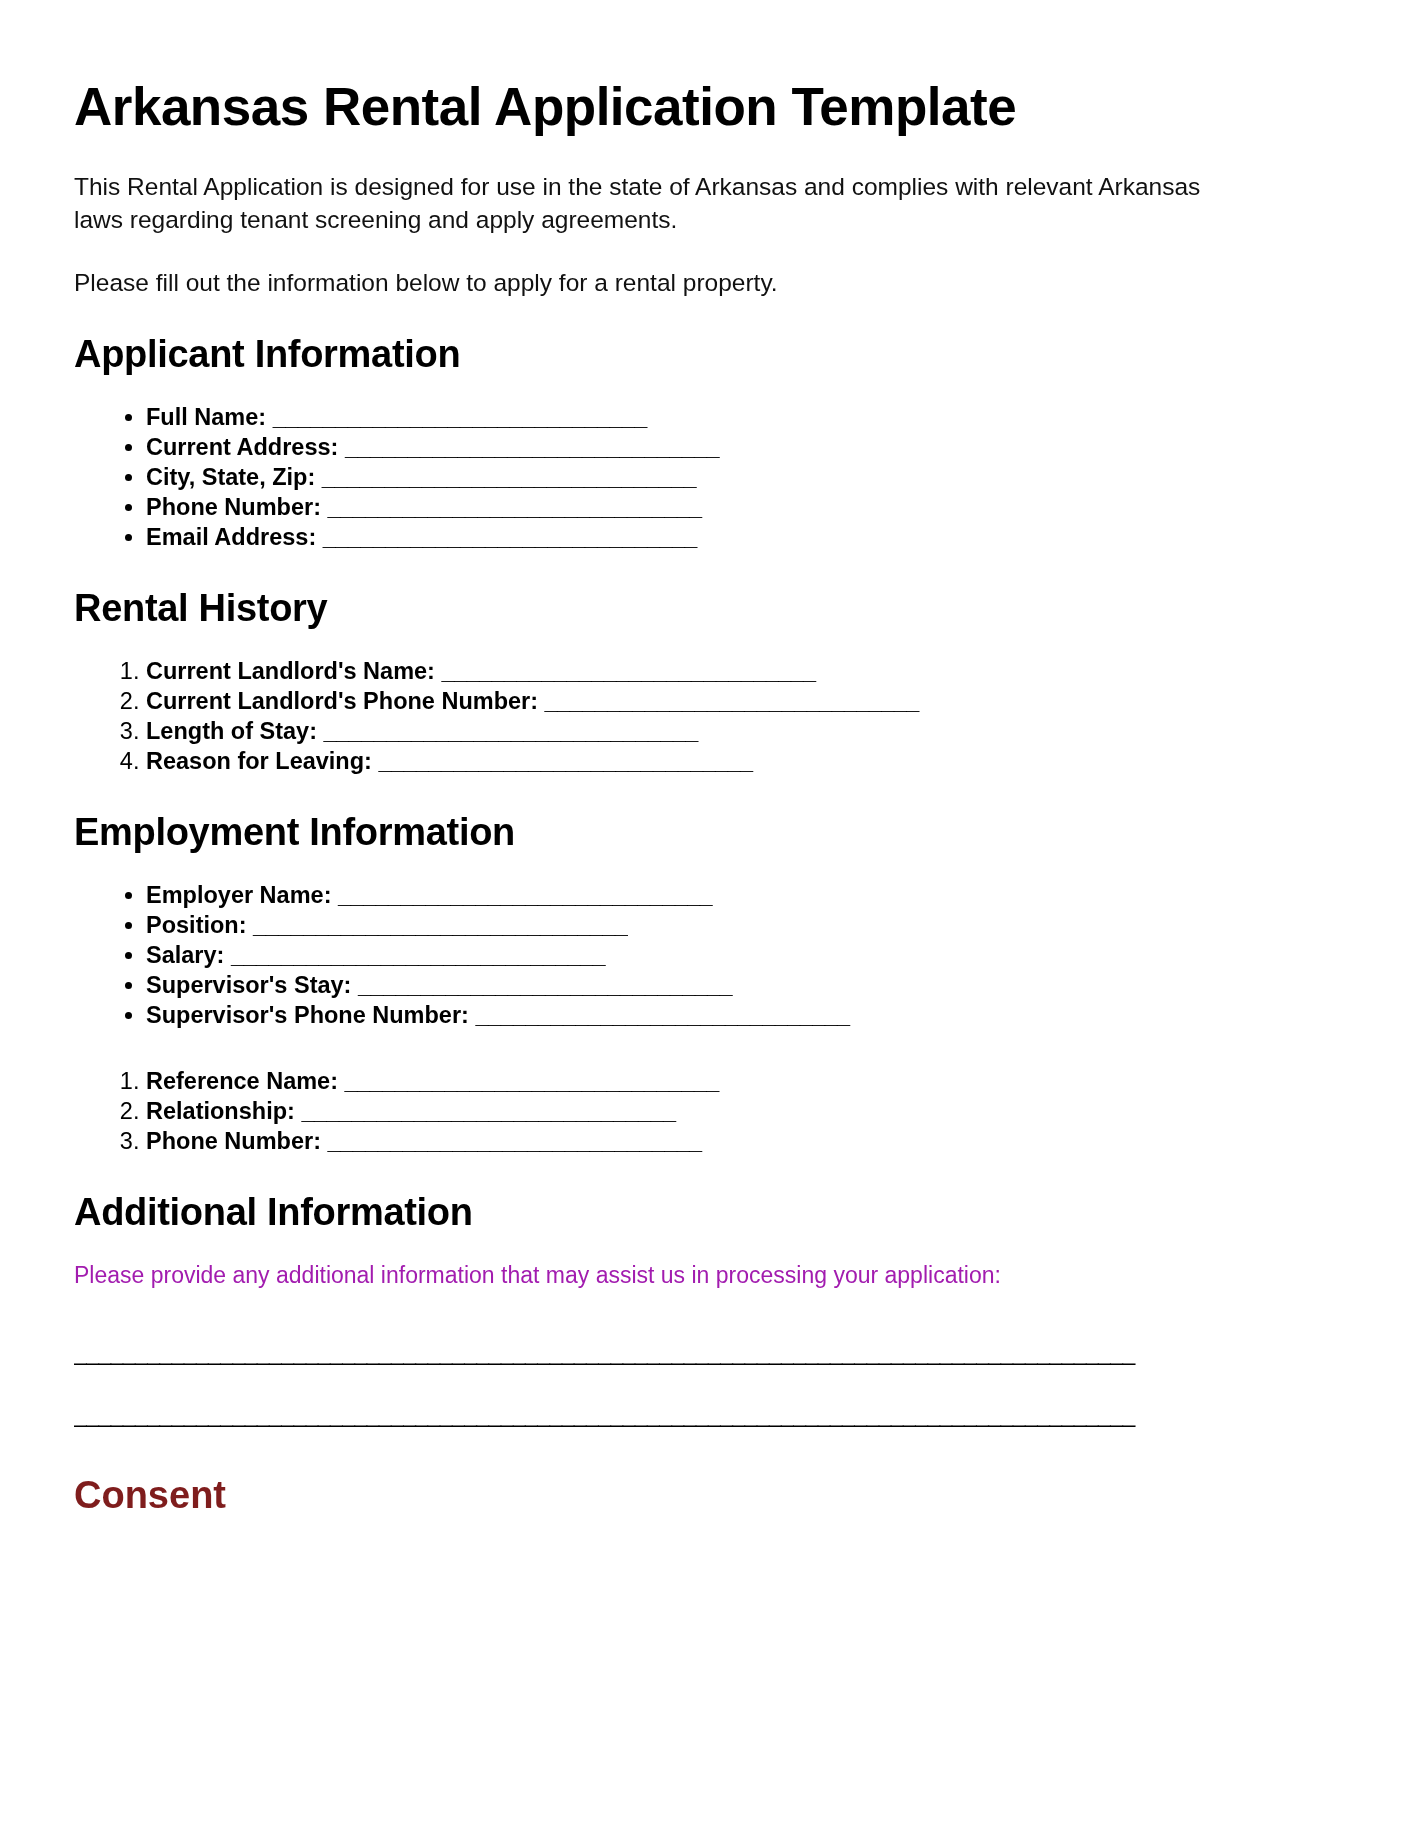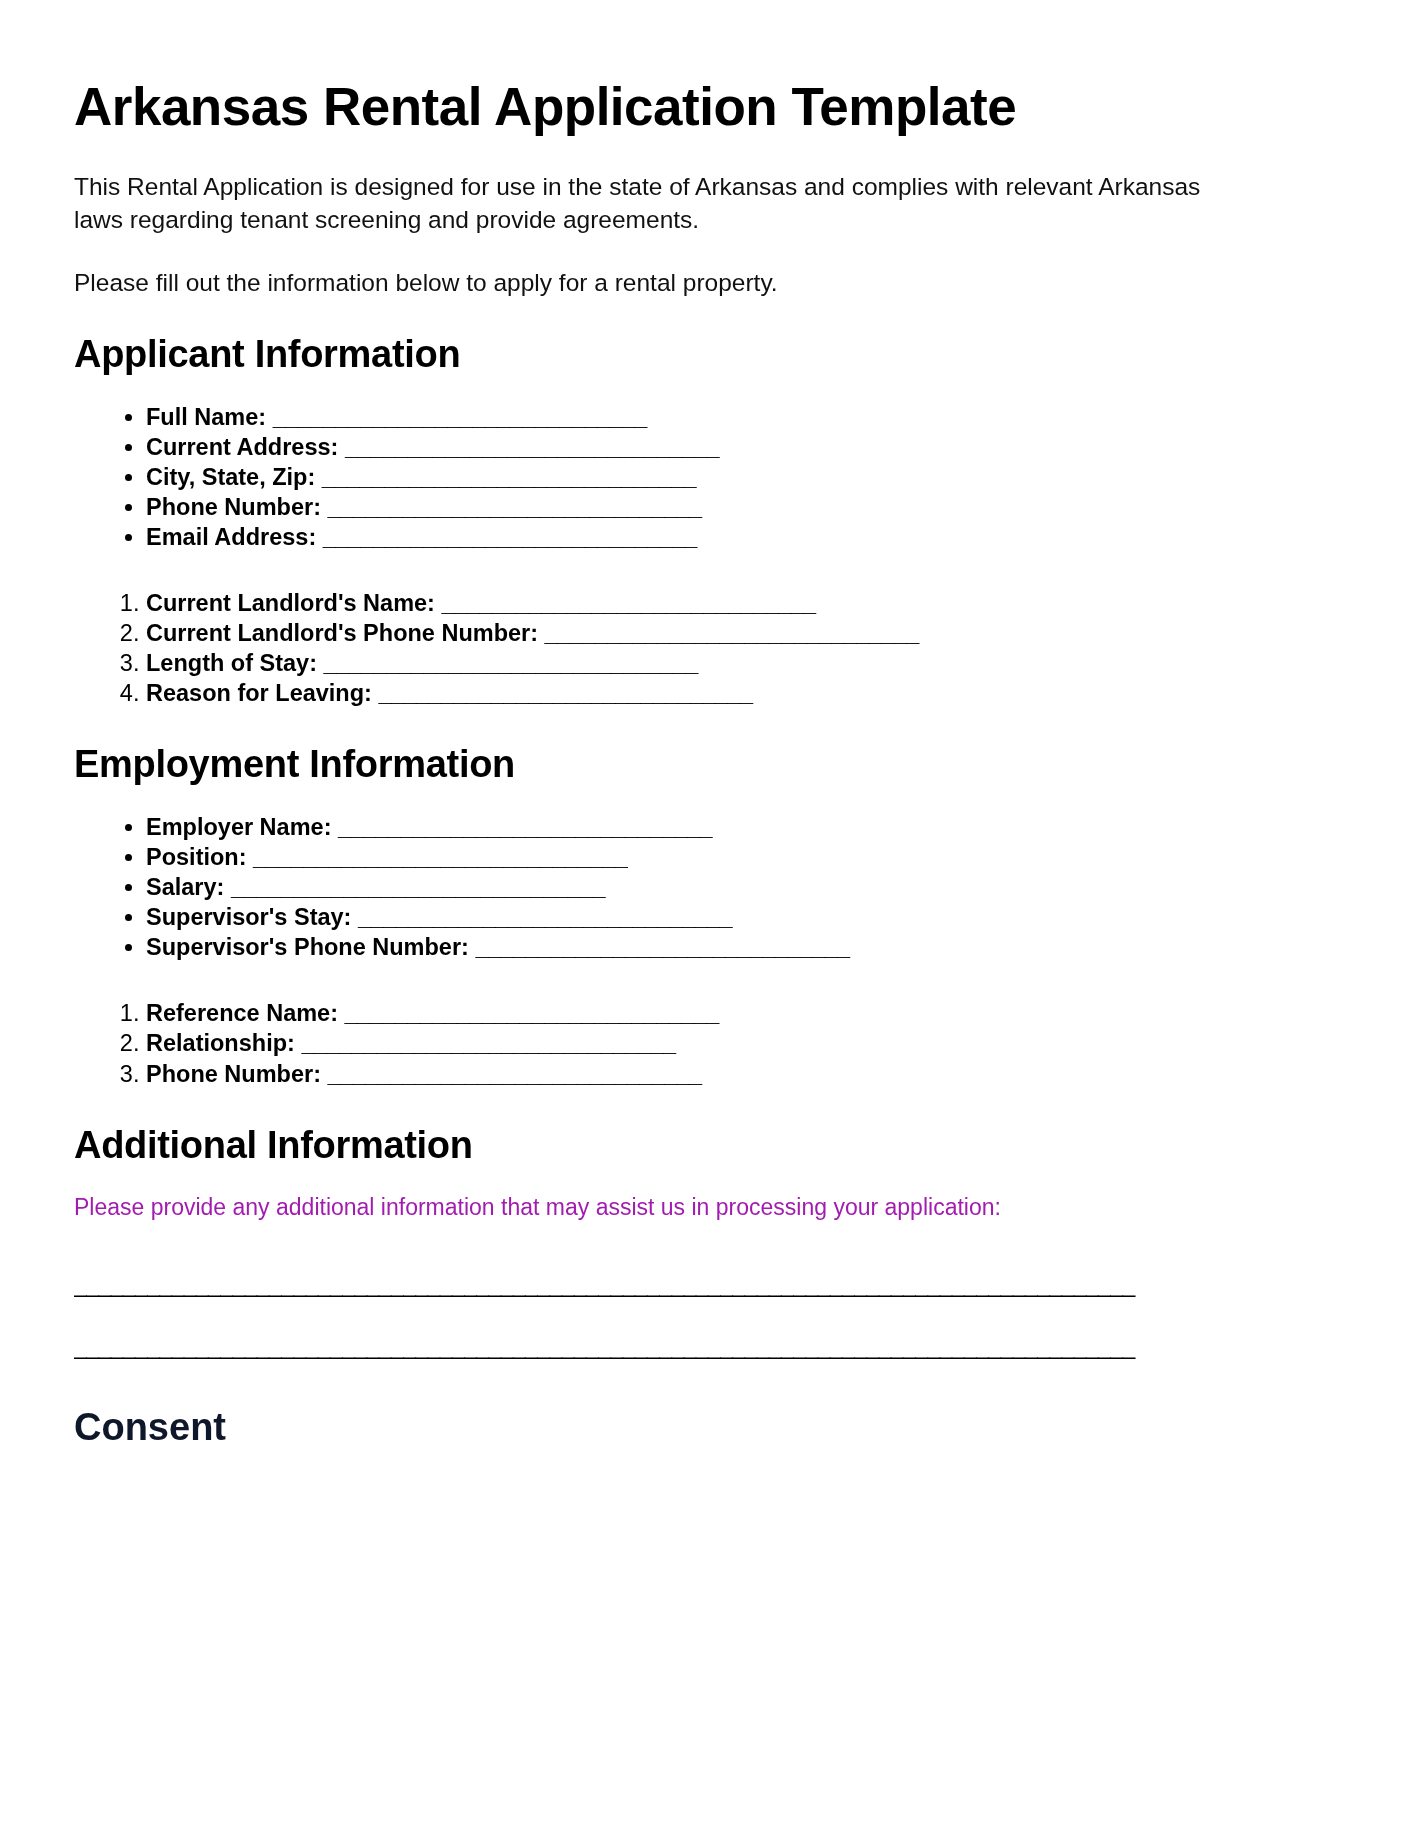--- a/index.html
+++ b/index.html
@@ -96,51 +96,52 @@
     max-width: 1120px;
     color: #a21caf;
   }
   .rules-block { margin-bottom: 46px; }
   .rules-block .long-rule:last-child { margin-bottom: 0; }
   h2.consent {
     font-family: "Liberation Sans", sans-serif;
     font-size: 38px;
     font-weight: bold;
     margin: 38px 0 0 0;
-    color: #0f172a;
+    color: #7f1d1d;
   }
   .watermark {
     position: absolute;
     right: 34px;
     bottom: 14px;
     font-family: "DejaVu Sans Mono", monospace;
     font-size: 46px;
     letter-spacing: 2px;
     color: #1a1a1a;
   }
 </style>
 </head>
 <body>
 
 <div class="page">
 
   <h1 class="doc-title">Arkansas Rental Application Template</h1>
 
-  <p class="intro">This Rental Application is designed for use in the state of Arkansas and complies with relevant Arkansas laws regarding tenant screening and provide agreements.</p>
+  <p class="intro">This Rental Application is designed for use in the state of Arkansas and complies with relevant Arkansas laws regarding tenant screening and apply agreements.</p>
   <p class="intro second">Please fill out the information below to apply for a rental property.</p>
 
   <h2 class="section">Applicant Information</h2>
   <ul class="fields">
     <li><span>Full Name:</span> <span class="blank">______________________________</span></li>
     <li><span>Current Address:</span> <span class="blank">______________________________</span></li>
     <li><span>City, State, Zip:</span> <span class="blank">______________________________</span></li>
     <li><span>Phone Number:</span> <span class="blank">______________________________</span></li>
     <li><span>Email Address:</span> <span class="blank">______________________________</span></li>
   </ul>
 
+  <h2 class="section">Rental History</h2>
   <ol class="fields">
     <li><span>Current Landlord's Name:</span> <span class="blank">______________________________</span></li>
     <li><span>Current Landlord's Phone Number:</span> <span class="blank">______________________________</span></li>
     <li><span>Length of Stay:</span> <span class="blank">______________________________</span></li>
     <li><span>Reason for Leaving:</span> <span class="blank">______________________________</span></li>
   </ol>
 
   <h2 class="section">Employment Information</h2>
   <ul class="fields">
     <li><span>Employer Name:</span> <span class="blank">______________________________</span></li>

